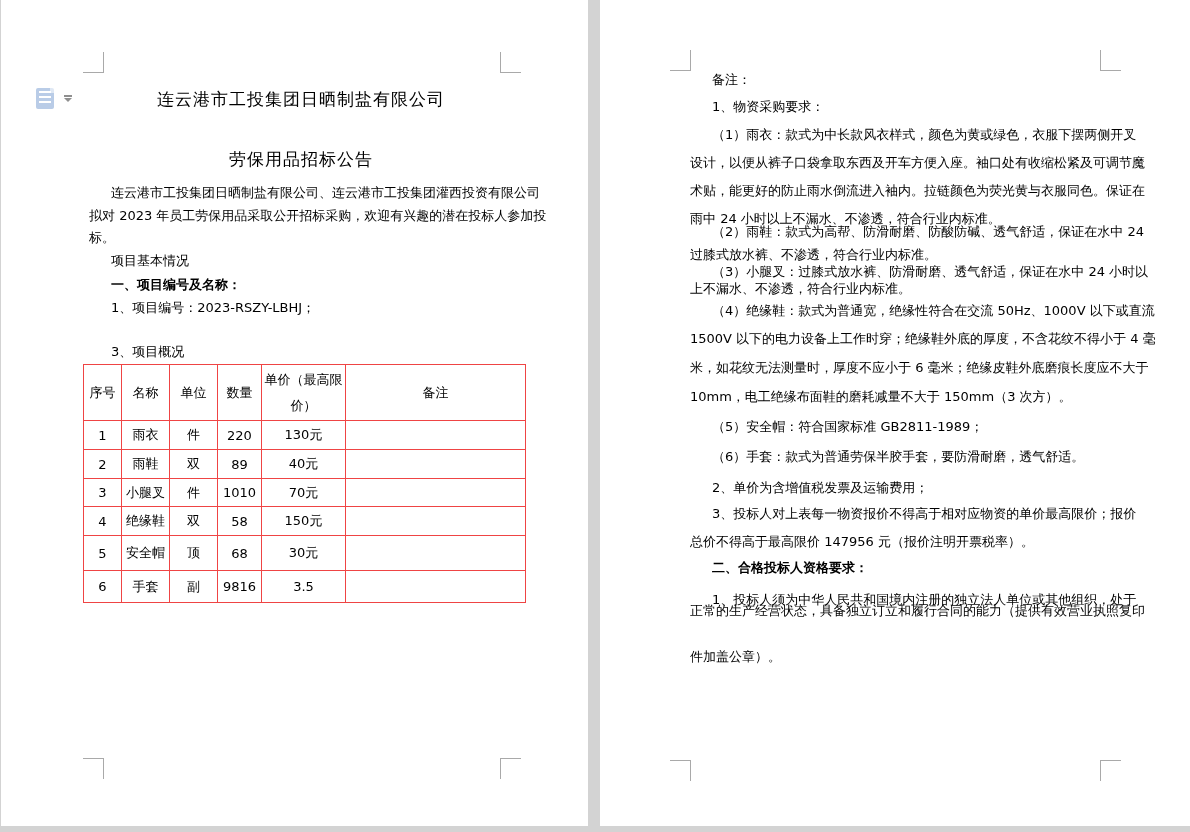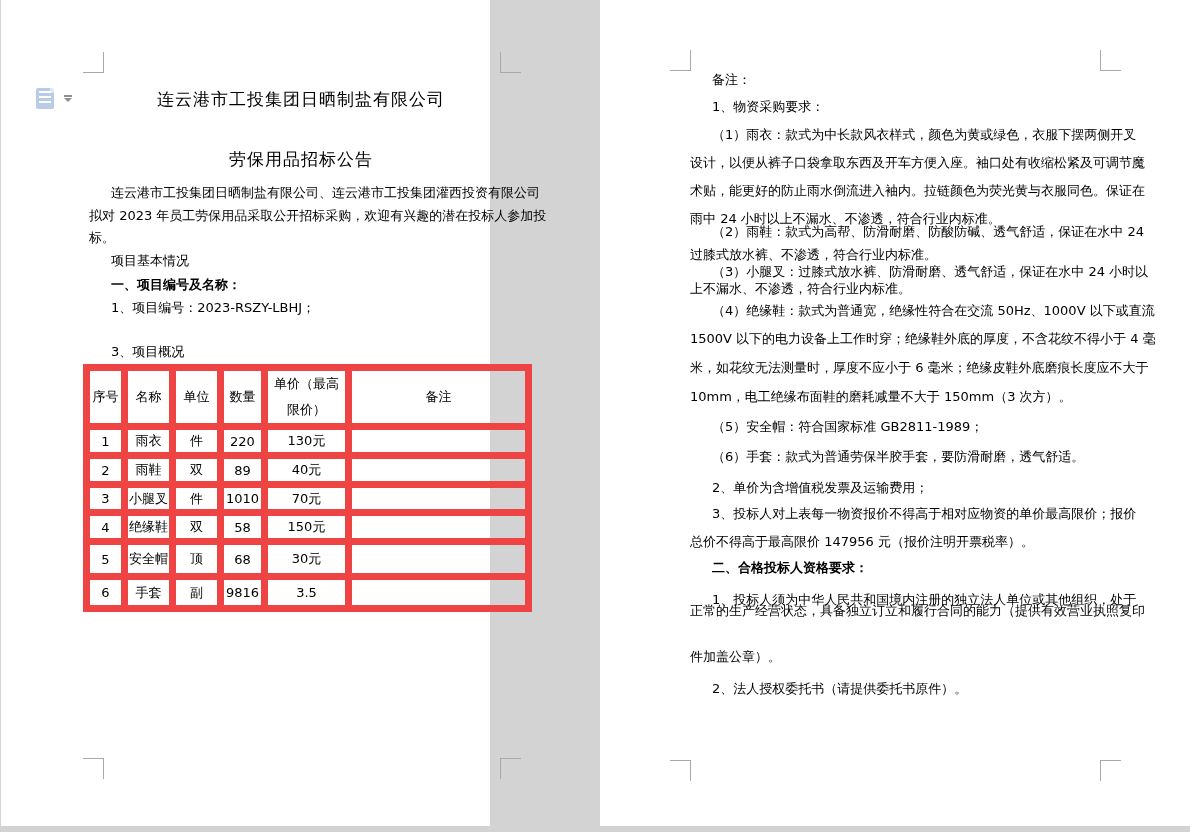--- a/index.html
+++ b/index.html
@@ -3,21 +3,21 @@
 <meta charset="utf-8">
 <style>
   html,body{margin:0;padding:0;}
   body{
     width:1190px;height:832px;position:relative;overflow:hidden;
     background:#d3d3d3;
     font-family:"DejaVu Sans","Liberation Sans",sans-serif;
     color:#000;
   }
   .page{position:absolute;top:0;height:826px;background:#ffffff;}
-  .page-left{left:1px;width:489px;}
+  .page-left{left:1px;width:587px;}
   .page-right{left:600px;width:616px;}
 
   
   .cmark{position:absolute;width:20px;height:20px;border:0 solid #a9a9a9;}
   .cmark.tl{border-right-width:1px;border-bottom-width:1px;}
   .cmark.tr{border-left-width:1px;border-bottom-width:1px;}
   .cmark.bl{border-right-width:1px;border-top-width:1px;}
   .cmark.br{border-left-width:1px;border-top-width:1px;}
 
   
@@ -33,21 +33,21 @@
   .ind{padding-left:22px;}
   .bold{font-weight:bold;}
 
   .doc-title{position:absolute;left:88px;width:424px;text-align:center;font-size:17px;letter-spacing:1px;}
   .p1-text{left:88px;width:420px;}
   .p2-text{left:90px;width:420px;}
 
   table.items{position:absolute;left:82px;top:364px;width:442px;
     border-collapse:collapse;table-layout:fixed;}
   table.items td,table.items th{
-    border:7px solid #ef4444;font-weight:normal;font-size:13px;
+    border:1px solid #ef4444;font-weight:normal;font-size:13px;
     text-align:center;vertical-align:middle;padding:0;overflow:hidden;}
   table.items th{line-height:26px;}
 </style>
 </head>
 <body>
 
 <div class="page page-left">
   <div class="cmark tl" style="left:82px;top:52px;"></div>
   <div class="cmark tr" style="left:499px;top:52px;"></div>
   <div class="cmark bl" style="left:82px;top:758px;"></div>
@@ -166,14 +166,13 @@
   <div class="tline p2-text" style="top:389px;">10mm，电工绝缘布面鞋的磨耗减量不大于 150mm（3 次方）。</div>
   <div class="tline p2-text ind" style="top:419px;">（5）安全帽：符合国家标准 GB2811-1989；</div>
   <div class="tline p2-text ind" style="top:449px;">（6）手套：款式为普通劳保半胶手套，要防滑耐磨，透气舒适。</div>
   <div class="tline p2-text ind" style="top:480px;">2、单价为含增值税发票及运输费用；</div>
   <div class="tline p2-text ind" style="top:506px;">3、投标人对上表每一物资报价不得高于相对应物资的单价最高限价；报价</div>
   <div class="tline p2-text" style="top:534px;">总价不得高于最高限价 147956 元（报价注明开票税率）。</div>
   <div class="tline p2-text ind bold" style="top:560px;">二、合格投标人资格要求：</div>
   <div class="tline p2-text ind" style="top:592px;">1、投标人须为中华人民共和国境内注册的独立法人单位或其他组织，处于</div>
   <div class="tline p2-text" style="top:603px;">正常的生产经营状态，具备独立订立和履行合同的能力（提供有效营业执照复印</div>
   <div class="tline p2-text" style="top:649px;">件加盖公章）。</div>
-  <div class="tline p2-text ind" style="top:681px;">2、法人授权委托书（请提供委托书原件）。</div>
 </div>
 
 </body></html>

